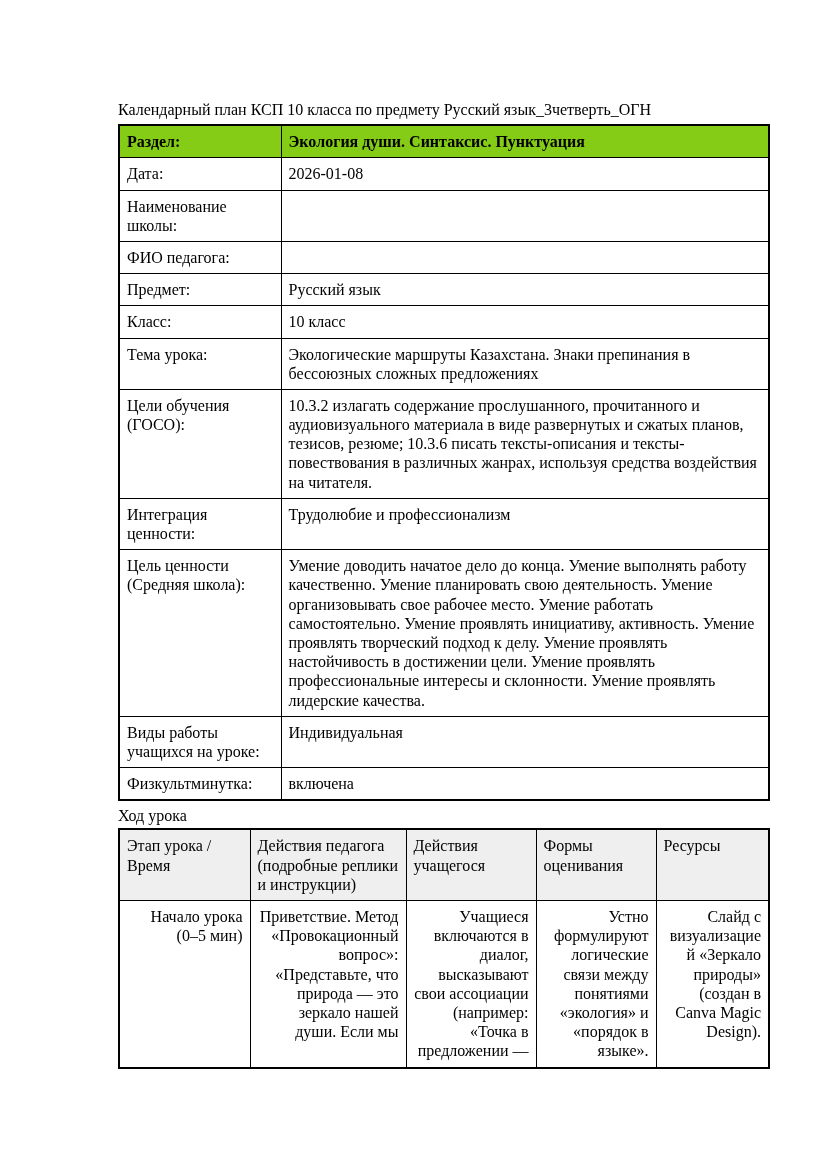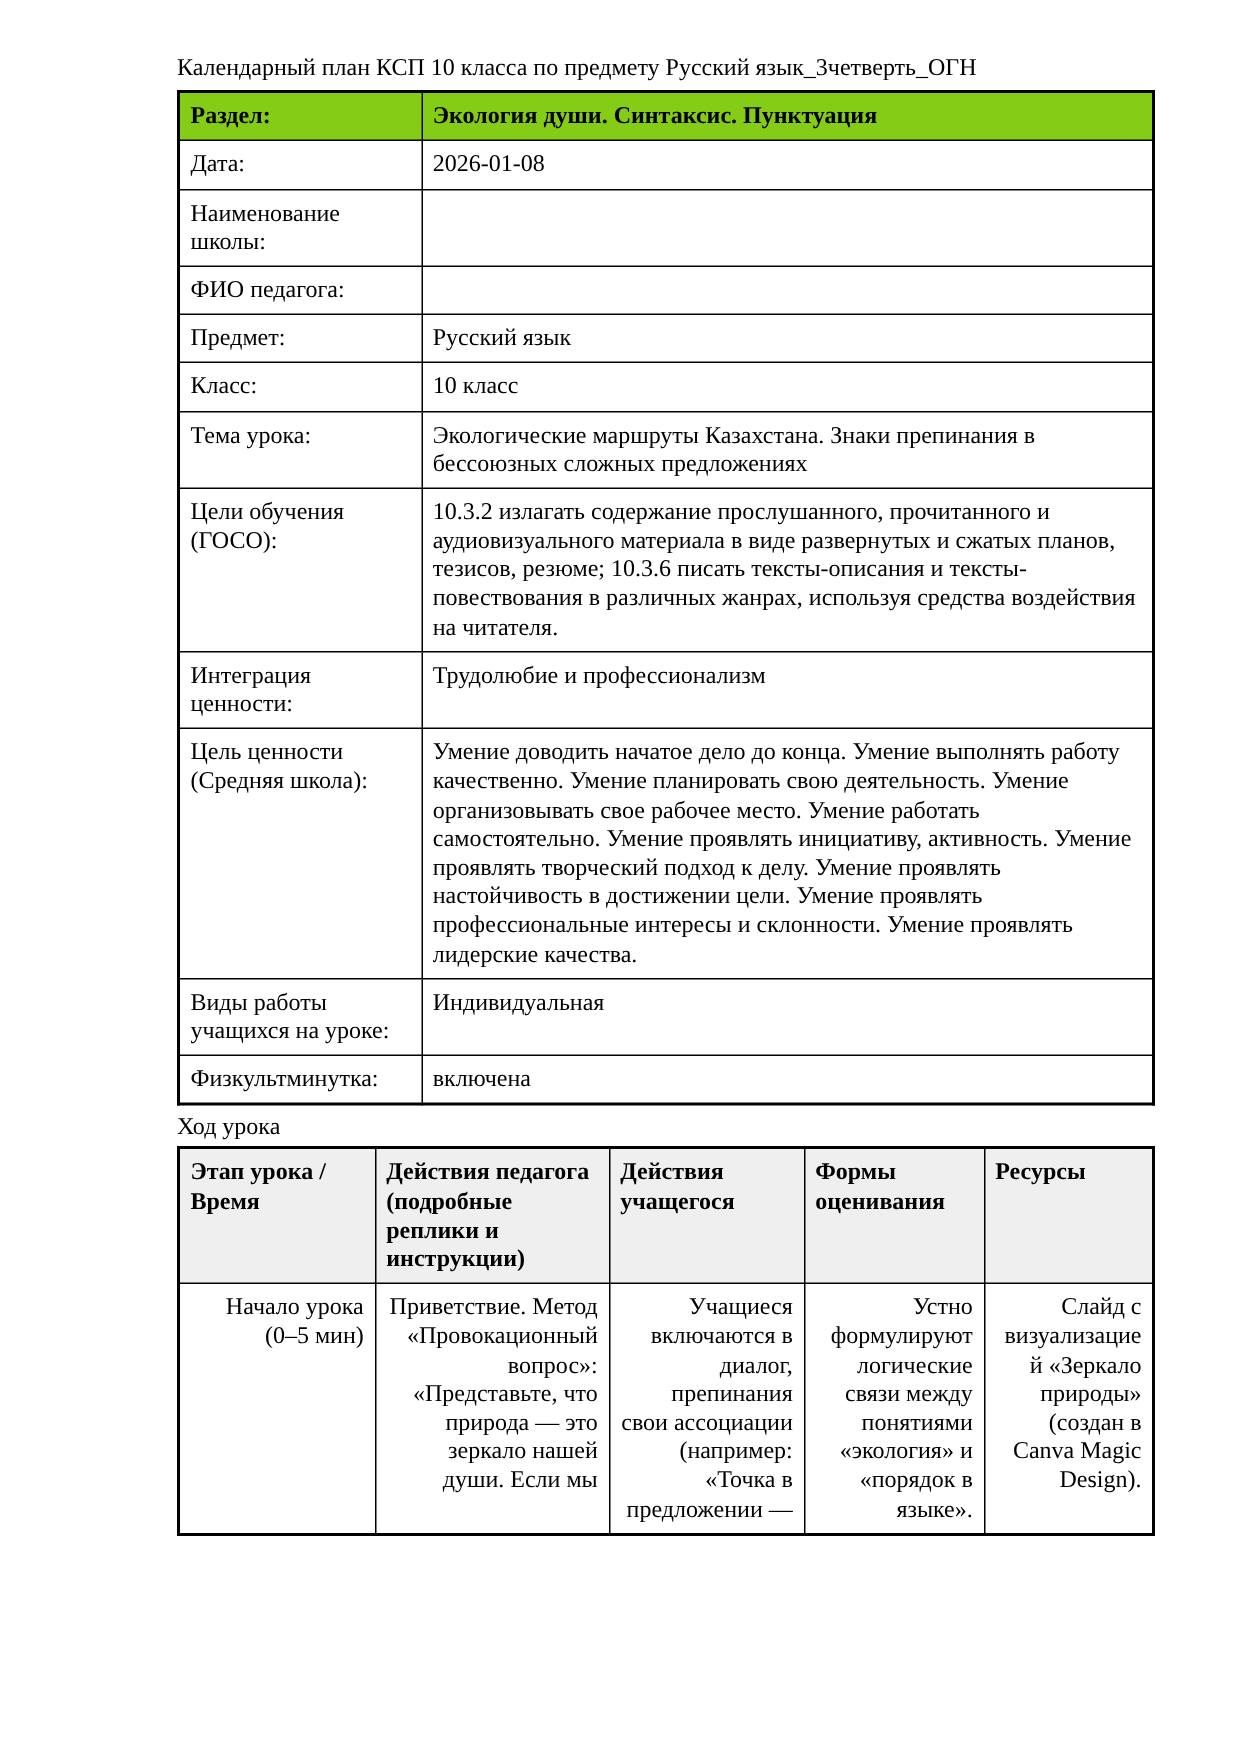--- a/index.html
+++ b/index.html
@@ -2,32 +2,32 @@
 <html><head>
 <meta charset="utf-8">
 <style>
   html,body{margin:0;padding:0;}
   body{
     width:827px;height:1170px;background:#ffffff;color:#000000;
     font-family:"Liberation Serif", serif;
     font-size:16px;line-height:1.2;
     overflow:hidden;
   }
-  .page{padding:36px 59px 0 118px;}
+  .page{padding:100px 59px 0 118px;}
   .doc-title{margin:0 0 5px 0;white-space:nowrap;}
   table{border-collapse:collapse;table-layout:fixed;width:650px;border:2px solid #000;}
   td,th{
     border:1px solid #000;
     padding:6px 7px;
     vertical-align:top;text-align:left;
     overflow-wrap:break-word;
     font-weight:normal;
   }
   .hdr-row td{background:#84cc16;font-weight:bold;}
-  .lesson-table th{background:#efefef;font-weight:bold;margin-left:20px;}
+  .lesson-table th{background:#efefef;font-weight:normal;margin-left:20px;}
   .section-heading{margin:5px 0 3px 0;}
   .clip{height:154px;overflow:hidden;text-align:right;}
 </style>
 </head>
 <body>
 
 <div class="page">
 
   <p class="doc-title">Календарный план КСП 10 класса по предмету Русский язык_3четверть_ОГН</p>
 
@@ -109,21 +109,21 @@
     </thead>
     <tbody>
       <tr>
         <td>
             <div class="clip">Начало урока (0–5 мин)</div>
           </td>
         <td>
             <div class="clip">Приветствие. Метод «Провокационный вопрос»: «Представьте, что природа — это зеркало нашей души. Если мы</div>
           </td>
         <td>
-            <div class="clip">Учащиеся включаются в диалог, препинания свои ассоциации (например: «Точка в предложении —</div>
+            <div class="clip">Учащиеся включаются в диалог, высказывают свои ассоциации (например: «Точка в предложении —</div>
           </td>
         <td>
             <div class="clip">Устно формулируют логические связи между понятиями «экология» и «порядок в языке».</div>
           </td>
         <td>
             <div class="clip">Слайд с визуализацией «Зеркало природы» (создан в Canva Magic Design).</div>
           </td>
       </tr>
     </tbody>
   </table>

